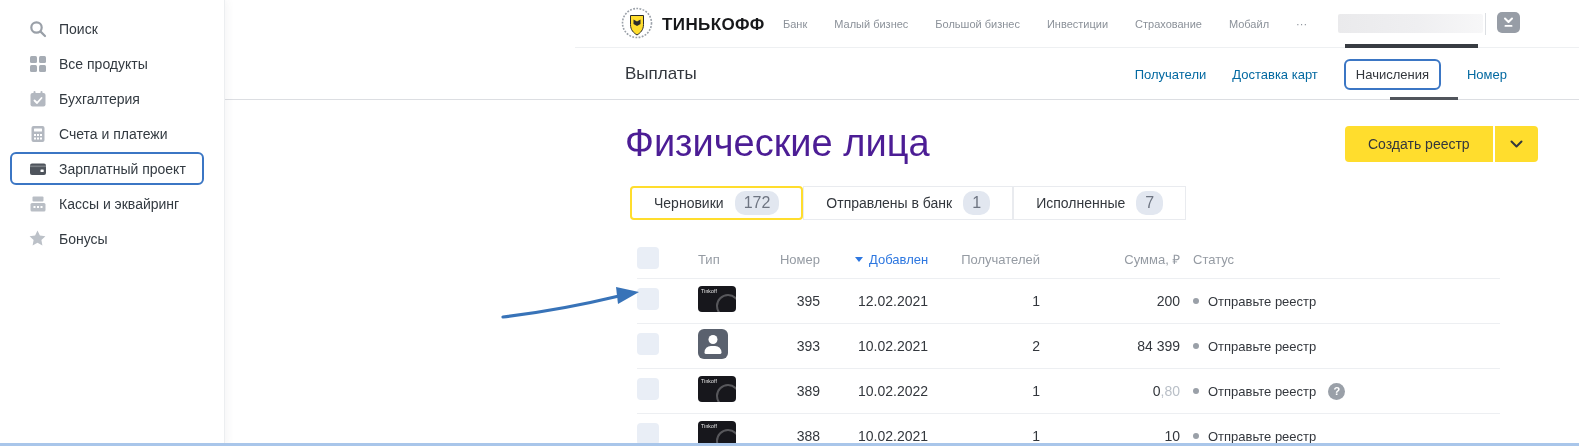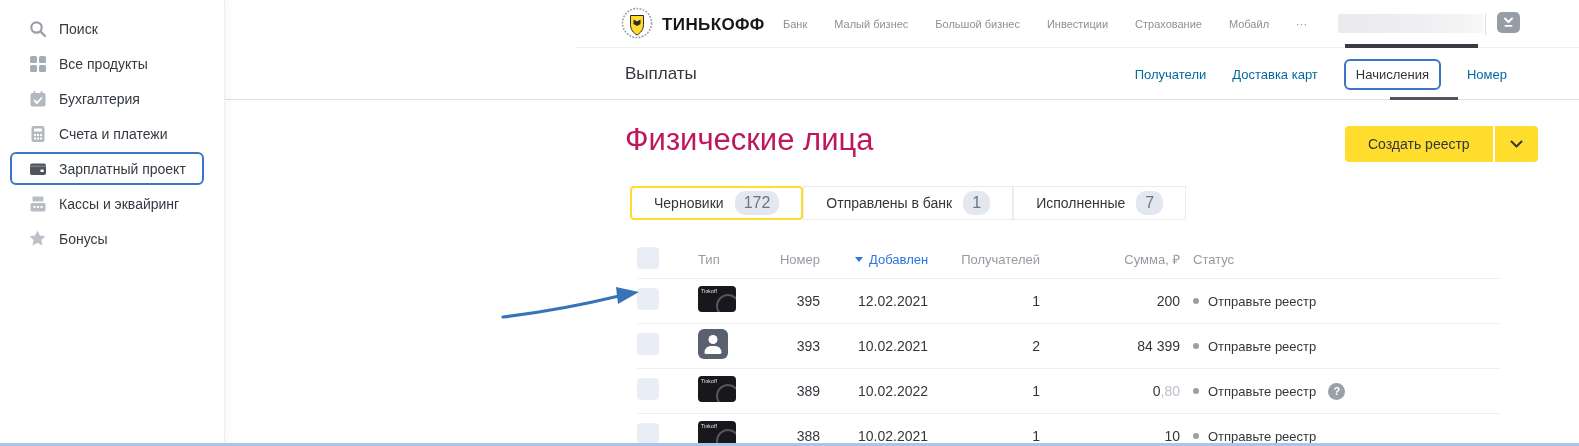--- a/index.html
+++ b/index.html
@@ -34,21 +34,21 @@
   .subheader{position:absolute;left:225px;top:48px;width:1354px;height:52px;background:#fff;
              border-bottom:1px solid #dcdee2;box-sizing:border-box;z-index:3;}
   .sec-title{position:absolute;left:400px;top:16px;font-size:17px;color:#33373d;}
   .subtabs{position:absolute;right:72px;top:0;height:52px;display:flex;align-items:center;gap:26px;}
   .stab{font-size:13px;color:#0369a1;white-space:nowrap;cursor:pointer;}
   .stab.selected{color:#33373d;border:2px solid #3b76c4;border-radius:6px;padding:6px 10px;}
   .subtab-underline{position:absolute;left:1165px;bottom:-1px;width:68px;height:3px;background:#51555c;}
 
   
   .content{position:absolute;left:225px;top:100px;width:1354px;height:346px;background:#fff;}
-  .page-title{position:absolute;left:400px;top:22px;font-size:31px;font-weight:400;color:#be185d;}
+  .page-title{position:absolute;left:400px;top:22px;font-size:38px;font-weight:400;color:#4c1d95;}
   .create-btn{position:absolute;left:1120px;top:26px;height:36px;display:flex;cursor:pointer;}
   .create-main{background:#ffdd2d;border-radius:4px 0 0 4px;padding:0 23px;display:flex;align-items:center;
                font-size:14px;color:#33373d;}
   .create-arrow{background:#ffdd2d;border-radius:0 4px 4px 0;width:43px;margin-left:2px;
                 display:flex;align-items:center;justify-content:center;}
   .filter-tabs{position:absolute;left:405px;top:86px;display:flex;height:34px;}
   .ftab{display:flex;align-items:center;gap:11px;padding:0 22px;border:1px solid #e9ebef;background:#fff;
         font-size:14px;color:#33373d;box-sizing:border-box;cursor:pointer;white-space:nowrap;}
   .ftab.selected{border:2px solid #ffdd2d;border-radius:4px;}
   .badge{background:#e2e7f0;border-radius:10px;padding:3px 9px;font-size:16px;color:#6e7582;}

